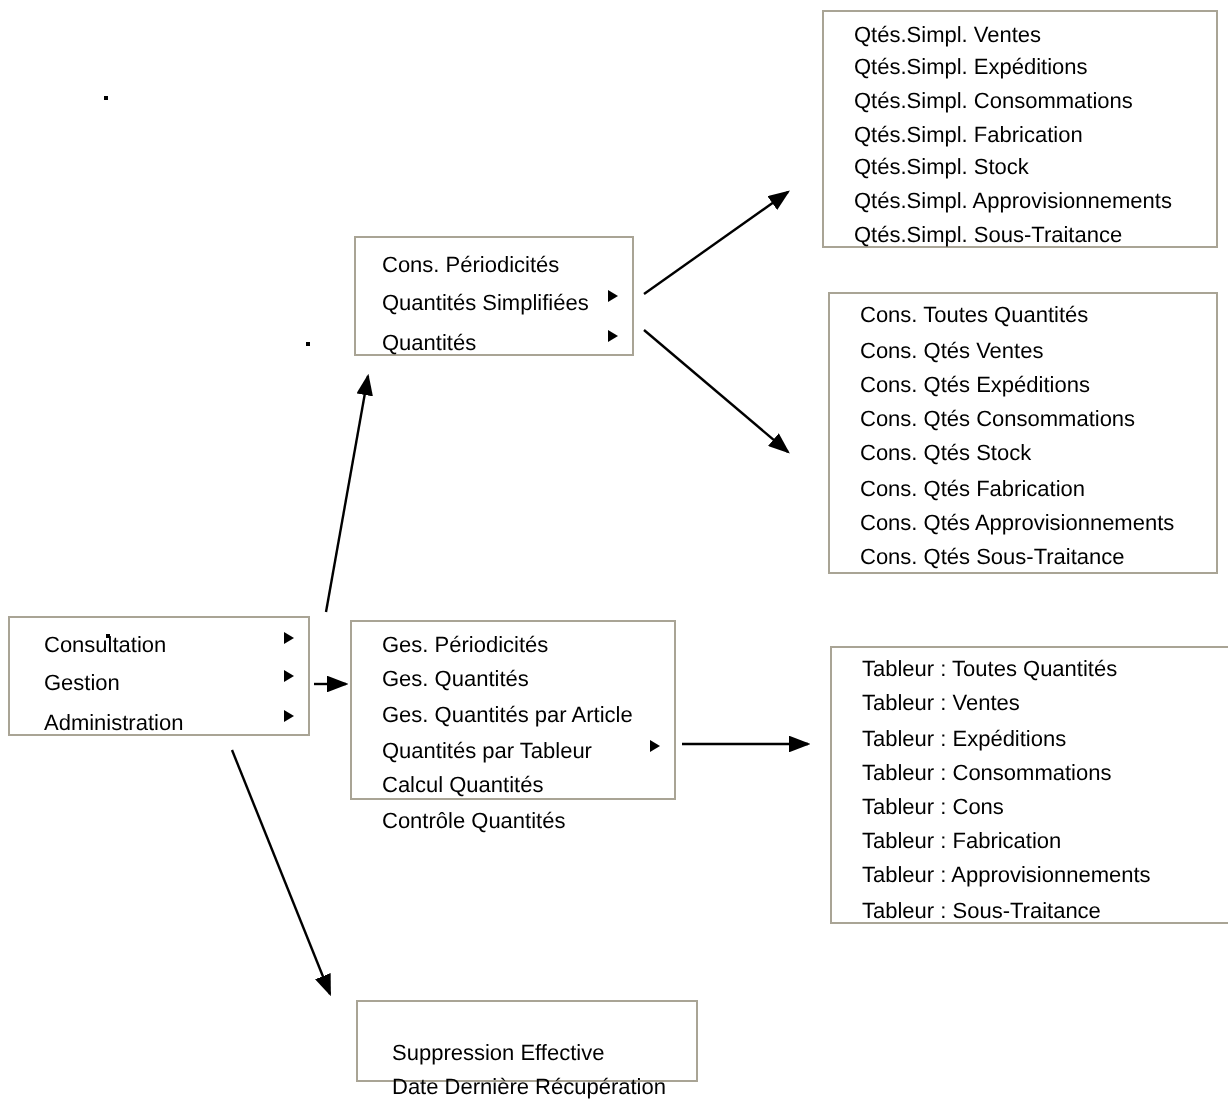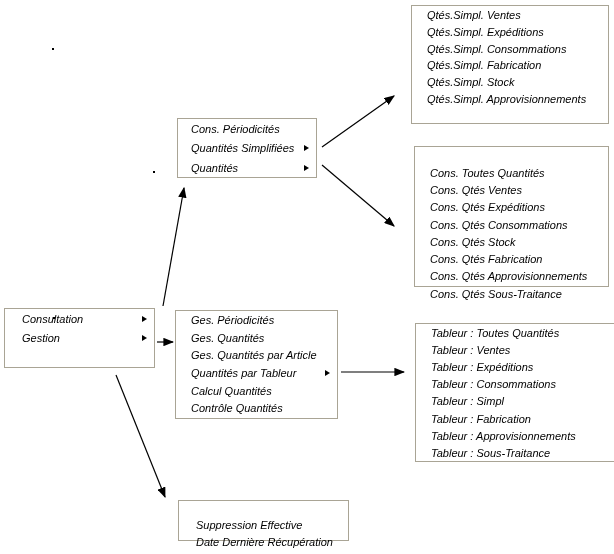--- a/index.html
+++ b/index.html
@@ -14,44 +14,43 @@
   }
   #arrow-layer{position:absolute;left:0;top:0;width:614px;height:554px;pointer-events:none;}
   .menu-box{
     position:absolute;
     background:var(--box-background,#fff);
     border:1px solid var(--box-border,#a9a495);
     box-sizing:border-box;
   }
   .menu-item{
     position:relative;
-    display:flex;align-items:center;
+    display:flex;align-items:flex-end;
     white-space:nowrap;
     cursor:default;
-    font-style:italic;
   }
   .lbl{display:inline-block;}
   .sub-arrow{
     position:absolute;
     right:7px;top:50%;
     width:0;height:0;margin-top:-3px;
     border-top:3px solid transparent;
     border-bottom:3px solid transparent;
     border-left:5px solid var(--arrow,#000);
   }
   
   #box-qts-simpl      {left:411px;top:5px;  width:198px;height:119px;padding-top:1px;}
   #box-qts-simpl .menu-item      {height:16.7px;padding-left:15px;}
-  #box-cons-qtes      {left:414px;top:146px;width:195px;height:141px;padding-top:17px;}
+  #box-cons-qtes      {left:414px;top:146px;width:195px;height:141px;padding-top:0;}
   #box-cons-qtes .menu-item      {height:17.3px;padding-left:15px;}
   #box-consultation   {left:177px;top:118px;width:140px;height:60px;}
   #box-consultation .menu-item   {height:19.5px;padding-left:13px;}
   #box-main           {left:4px;  top:308px;width:151px;height:60px;}
   #box-main .menu-item           {height:19.5px;padding-left:17px;}
-  #box-gestion        {left:175px;top:310px;width:163px;height:109px;}
+  #box-gestion        {left:175px;top:310px;width:163px;height:90px;}
   #box-gestion .menu-item        {height:17.7px;padding-left:15px;}
   #box-tableur        {left:415px;top:323px;width:232px;height:139px;}
   #box-tableur .menu-item        {height:17.2px;padding-left:15px;}
   #box-suppression    {left:178px;top:500px;width:171px;height:41px;padding-top:15px;}
   #box-suppression .menu-item    {height:17px;padding-left:17px;}
   .dot{position:absolute;width:2px;height:2px;background:var(--arrow,#000);}
 </style>
 </head>
 <body>
 
@@ -83,20 +82,23 @@
       </div>
     <div class="menu-item">
         <span class="lbl">Qtés.Simpl. Fabrication</span>
       </div>
     <div class="menu-item">
         <span class="lbl">Qtés.Simpl. Stock</span>
       </div>
     <div class="menu-item">
         <span class="lbl">Qtés.Simpl. Approvisionnements</span>
       </div>
+    <div class="menu-item">
+        <span class="lbl">Qtés.Simpl. Sous-Traitance</span>
+      </div>
   </div>
 
   <div class="menu-box" id="box-cons-qtes">
     <div class="menu-item">
         <span class="lbl">Cons. Toutes Quantités</span>
       </div>
     <div class="menu-item">
         <span class="lbl">Cons. Qtés Ventes</span>
       </div>
     <div class="menu-item">
@@ -135,20 +137,24 @@
 
   <div class="menu-box" id="box-main">
     <div class="menu-item">
         <span class="lbl">Consultation</span>
         <span class="sub-arrow"></span>
       </div>
     <div class="menu-item">
         <span class="lbl">Gestion</span>
         <span class="sub-arrow"></span>
       </div>
+    <div class="menu-item">
+        <span class="lbl">Administration</span>
+        <span class="sub-arrow"></span>
+      </div>
   </div>
 
   <div class="menu-box" id="box-gestion">
     <div class="menu-item">
         <span class="lbl">Ges. Périodicités</span>
       </div>
     <div class="menu-item">
         <span class="lbl">Ges. Quantités</span>
       </div>
     <div class="menu-item">
@@ -173,21 +179,21 @@
     <div class="menu-item">
         <span class="lbl">Tableur : Ventes</span>
       </div>
     <div class="menu-item">
         <span class="lbl">Tableur : Expéditions</span>
       </div>
     <div class="menu-item">
         <span class="lbl">Tableur : Consommations</span>
       </div>
     <div class="menu-item">
-        <span class="lbl">Tableur : Simpl</span>
+        <span class="lbl">Tableur : Cons</span>
       </div>
     <div class="menu-item">
         <span class="lbl">Tableur : Fabrication</span>
       </div>
     <div class="menu-item">
         <span class="lbl">Tableur : Approvisionnements</span>
       </div>
     <div class="menu-item">
         <span class="lbl">Tableur : Sous-Traitance</span>
       </div>

